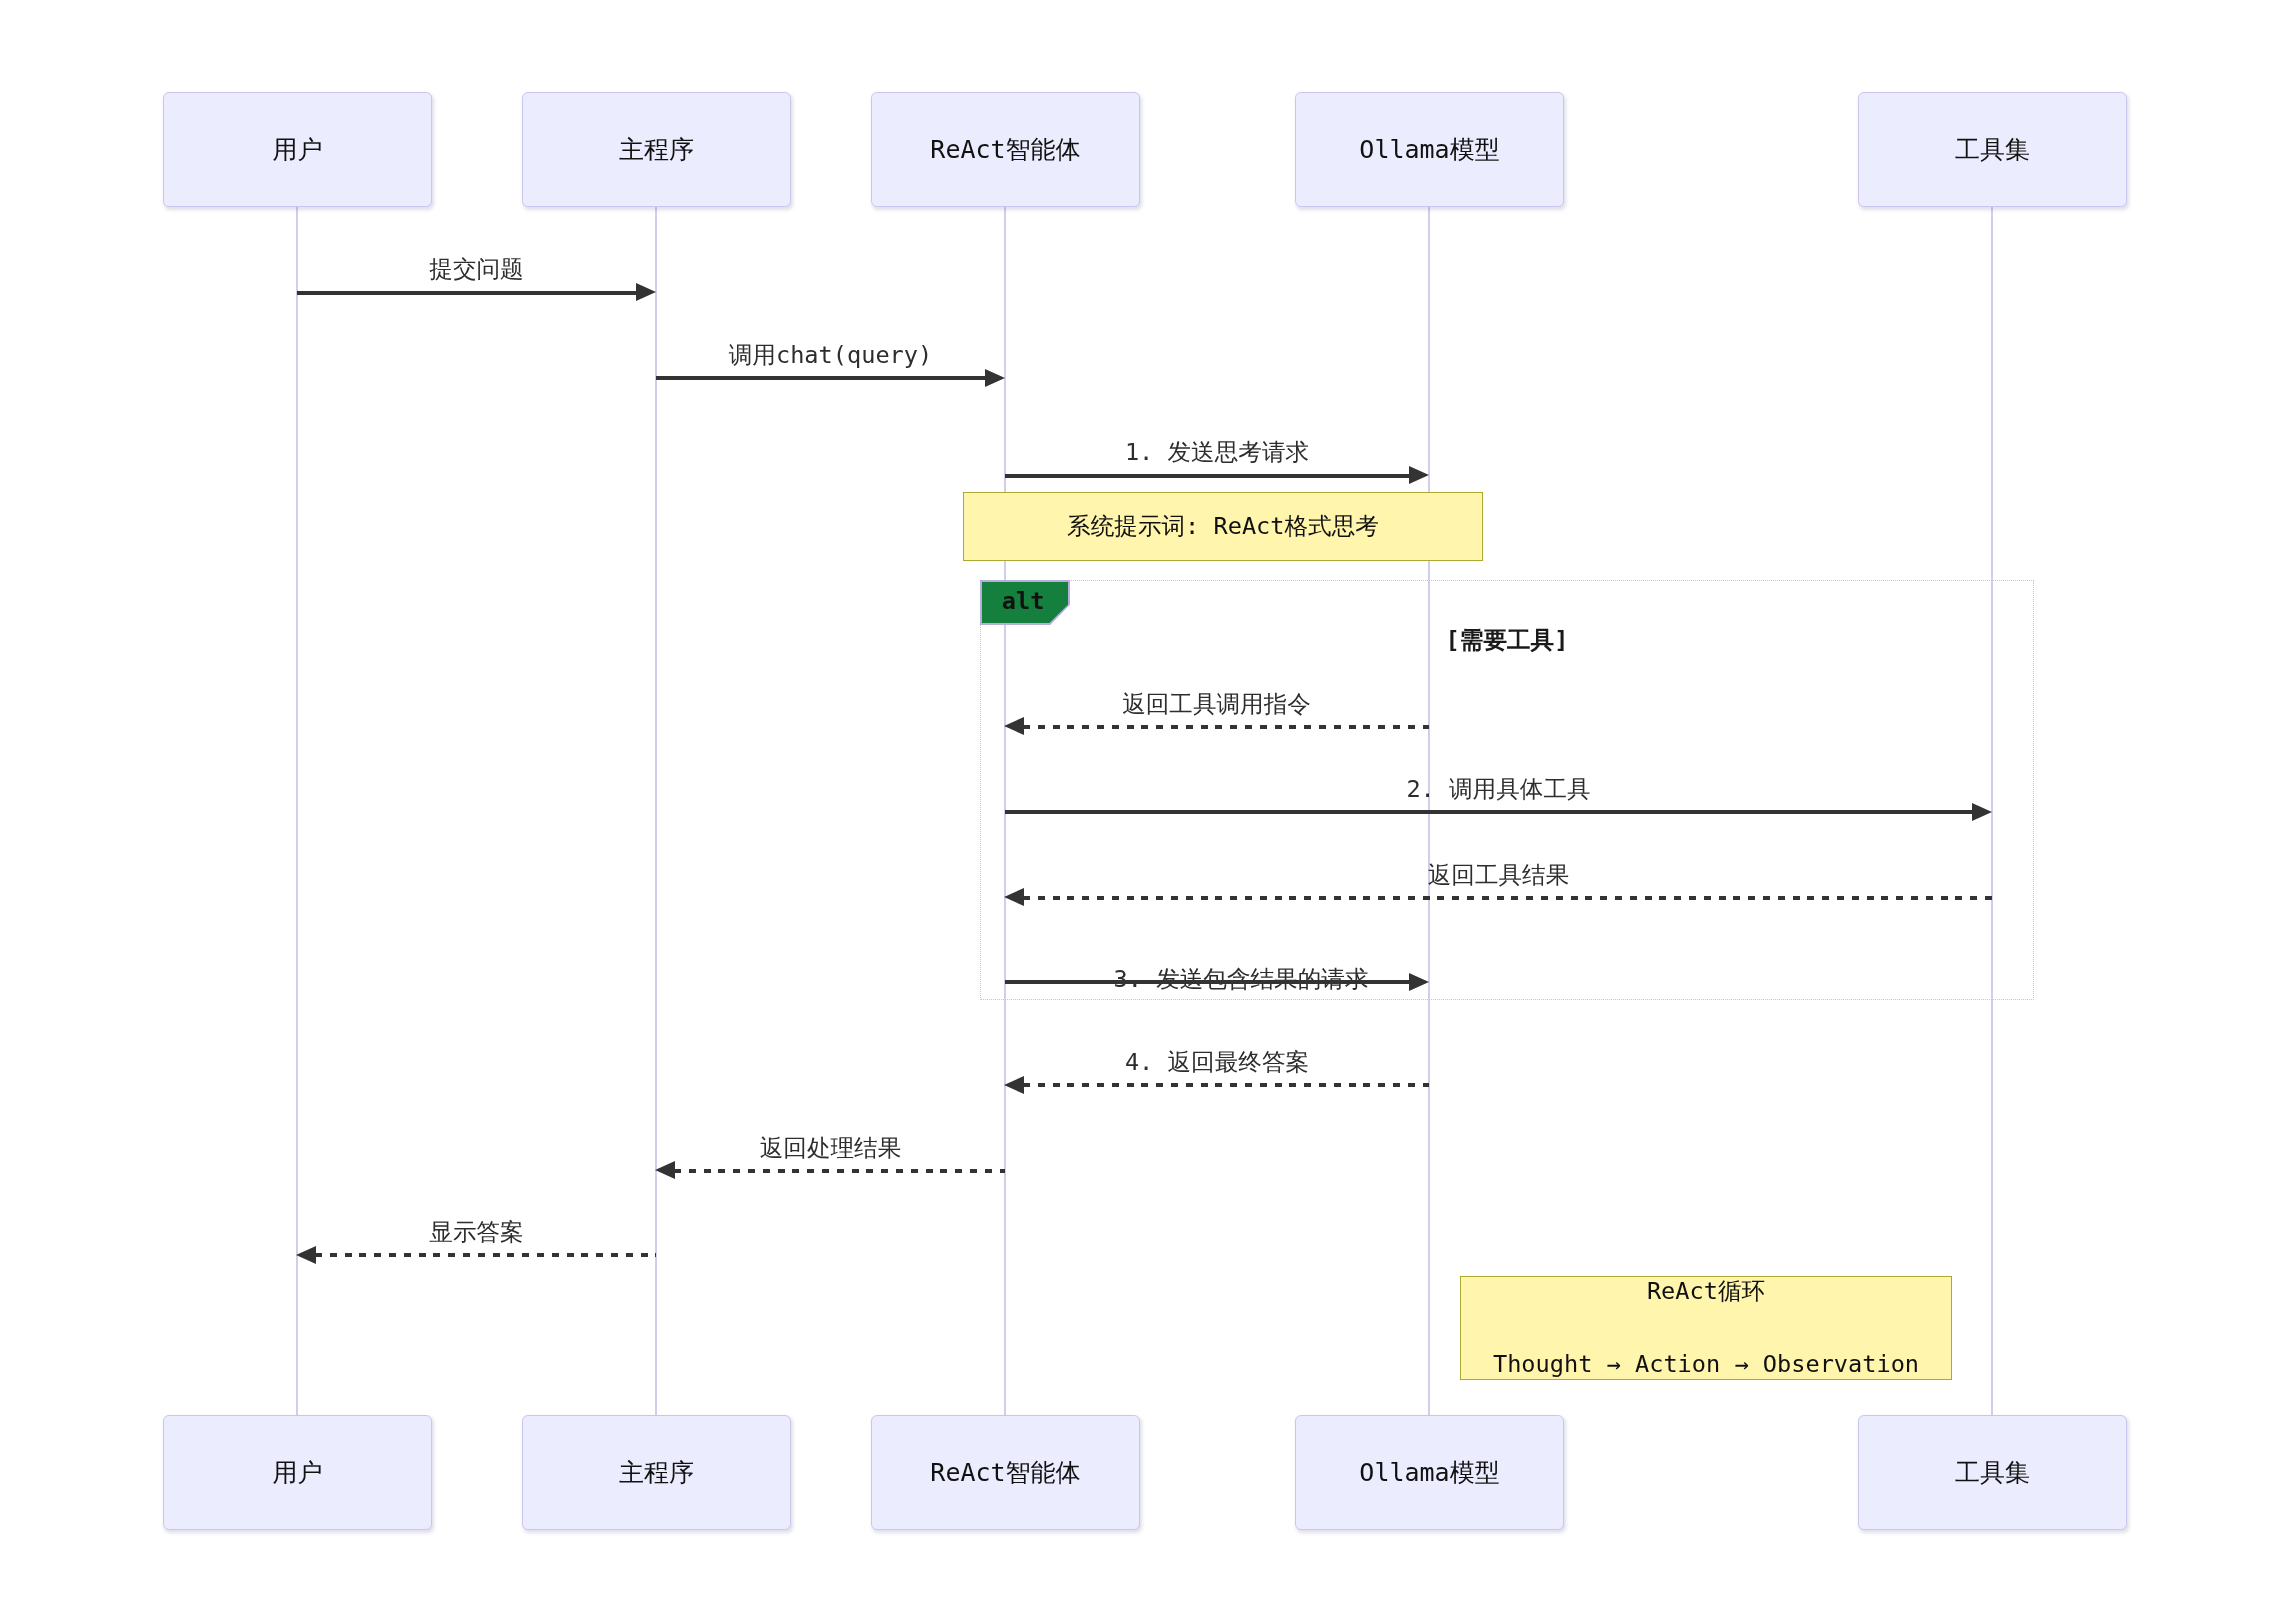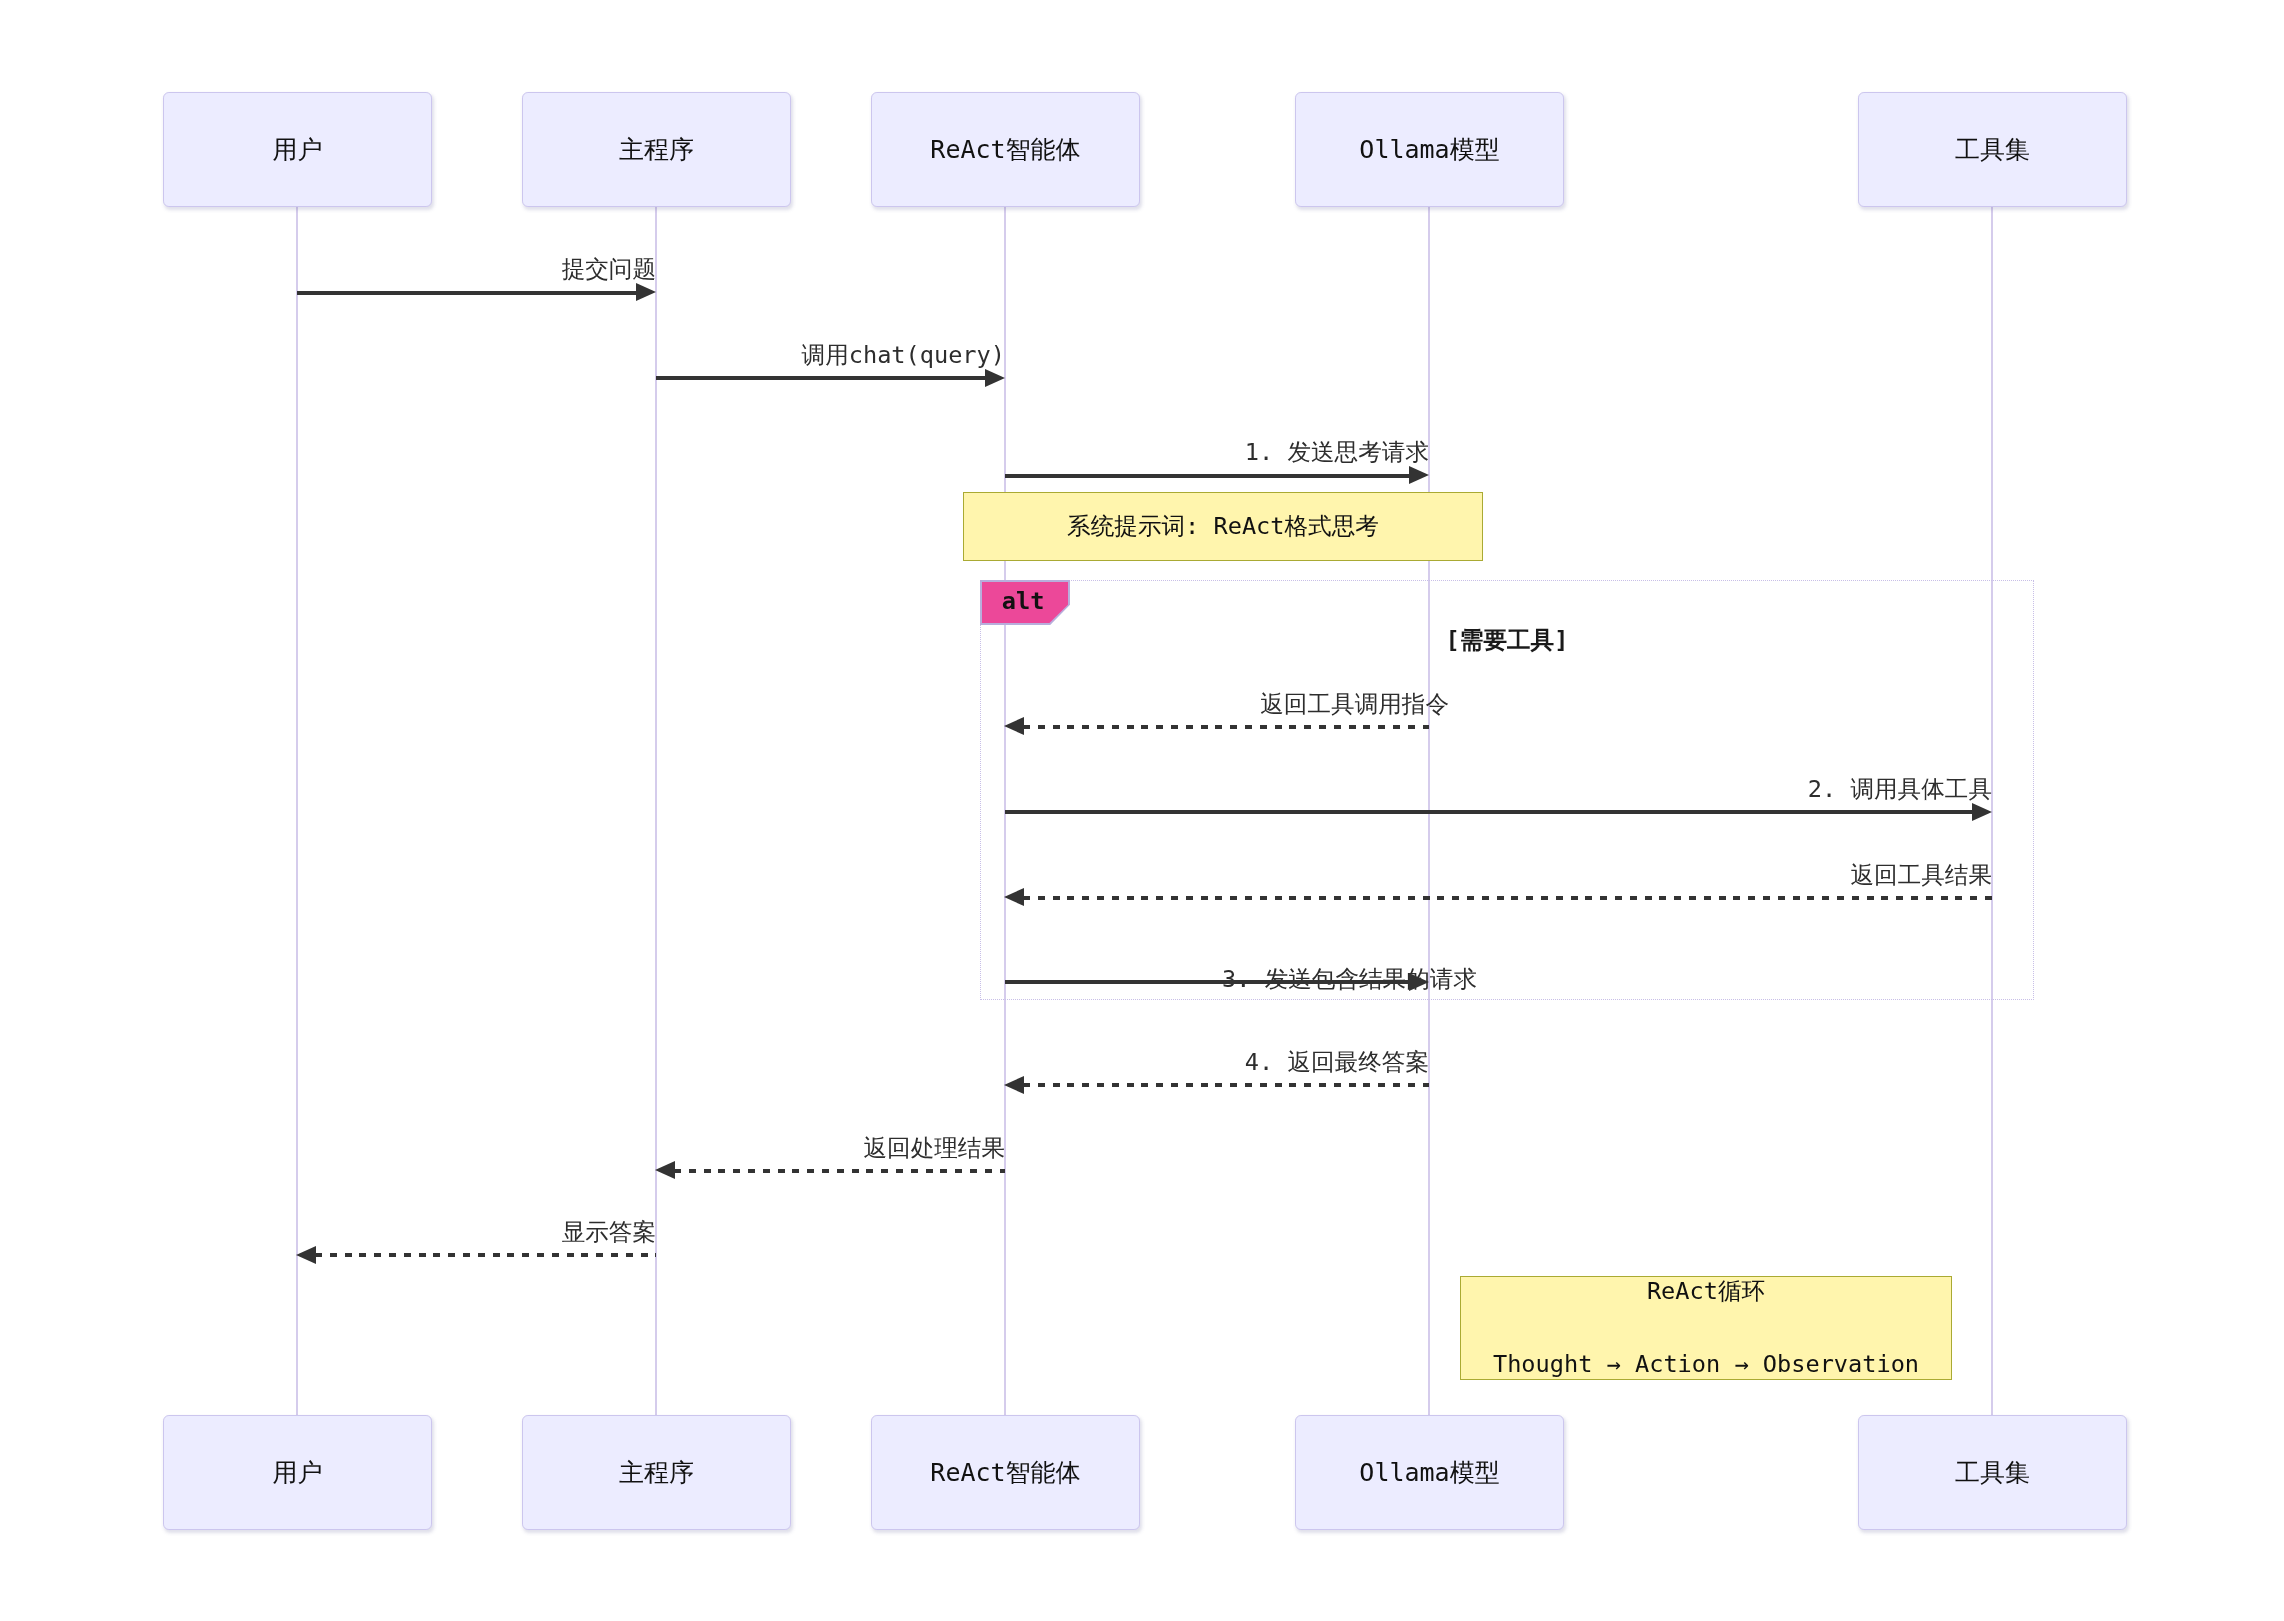--- a/index.html
+++ b/index.html
@@ -6,37 +6,37 @@
   body{font-family:"DejaVu Sans Mono","DejaVu Sans",sans-serif;}
   #stage{position:relative;width:2284px;height:1621px;background:#ffffff;overflow:hidden;}
 
   .lifeline{position:absolute;width:1.8px;background:#D5CCEC;}
   .actor{position:absolute;width:269px;height:115px;background:#ECECFF;
          border:1.8px solid #CCC6EE;border-radius:5.9px;box-sizing:border-box;
          display:flex;align-items:center;justify-content:center;
          font-size:25px;color:#111;box-shadow:1.8px 2.4px 3.5px rgba(80,80,140,0.18);}
 
   .msg-label{position:absolute;height:33px;font-size:23.6px;color:#2d2d2d;
-             text-align:right;line-height:33px;white-space:nowrap;}
+             text-align:center;line-height:33px;white-space:nowrap;}
   .line-solid{position:absolute;height:3.5px;background:#333333;}
   .line-dashed{position:absolute;height:3.5px;
                background:repeating-linear-gradient(90deg,#333333 0 7px,transparent 7px 14.8px);}
   .arr-r{position:absolute;width:0;height:0;border-top:9.5px solid transparent;
          border-bottom:9.5px solid transparent;border-left:20px solid #333333;}
   .arr-l{position:absolute;width:0;height:0;border-top:9.5px solid transparent;
          border-bottom:9.5px solid transparent;border-right:20px solid #333333;}
 
   .note{position:absolute;background:#FFF5AD;border:1.8px solid #AAAA33;box-sizing:border-box;
         color:#111;font-size:23.6px;display:flex;flex-direction:column;
         align-items:center;justify-content:center;text-align:center;line-height:37px;}
 
   .alt-frame{position:absolute;border:1.8px dotted #C8BFE7;box-sizing:border-box;}
   .alt-tab-outer{position:absolute;background:#B8AEDC;
         clip-path:polygon(0 0,100% 0,100% 55%,78% 100%,0 100%);}
-  .alt-tab-inner{position:absolute;left:1.8px;top:1.8px;right:1.8px;bottom:1.8px;background:#ec4899;
+  .alt-tab-inner{position:absolute;left:1.8px;top:1.8px;right:1.8px;bottom:1.8px;background:#15803d;
         clip-path:polygon(0 0,100% 0,100% 55%,78% 100%,0 100%);
         display:flex;align-items:center;}
   .alt-tab-inner span{font-size:23.6px;font-weight:600;color:#111;padding-left:20px;padding-bottom:3.5px;}
   .alt-cond{position:absolute;font-size:23.6px;font-weight:bold;color:#1a1a1a;
         text-align:center;white-space:nowrap;}
 </style>
 </head>
 <body>
 
 <div id="stage">

